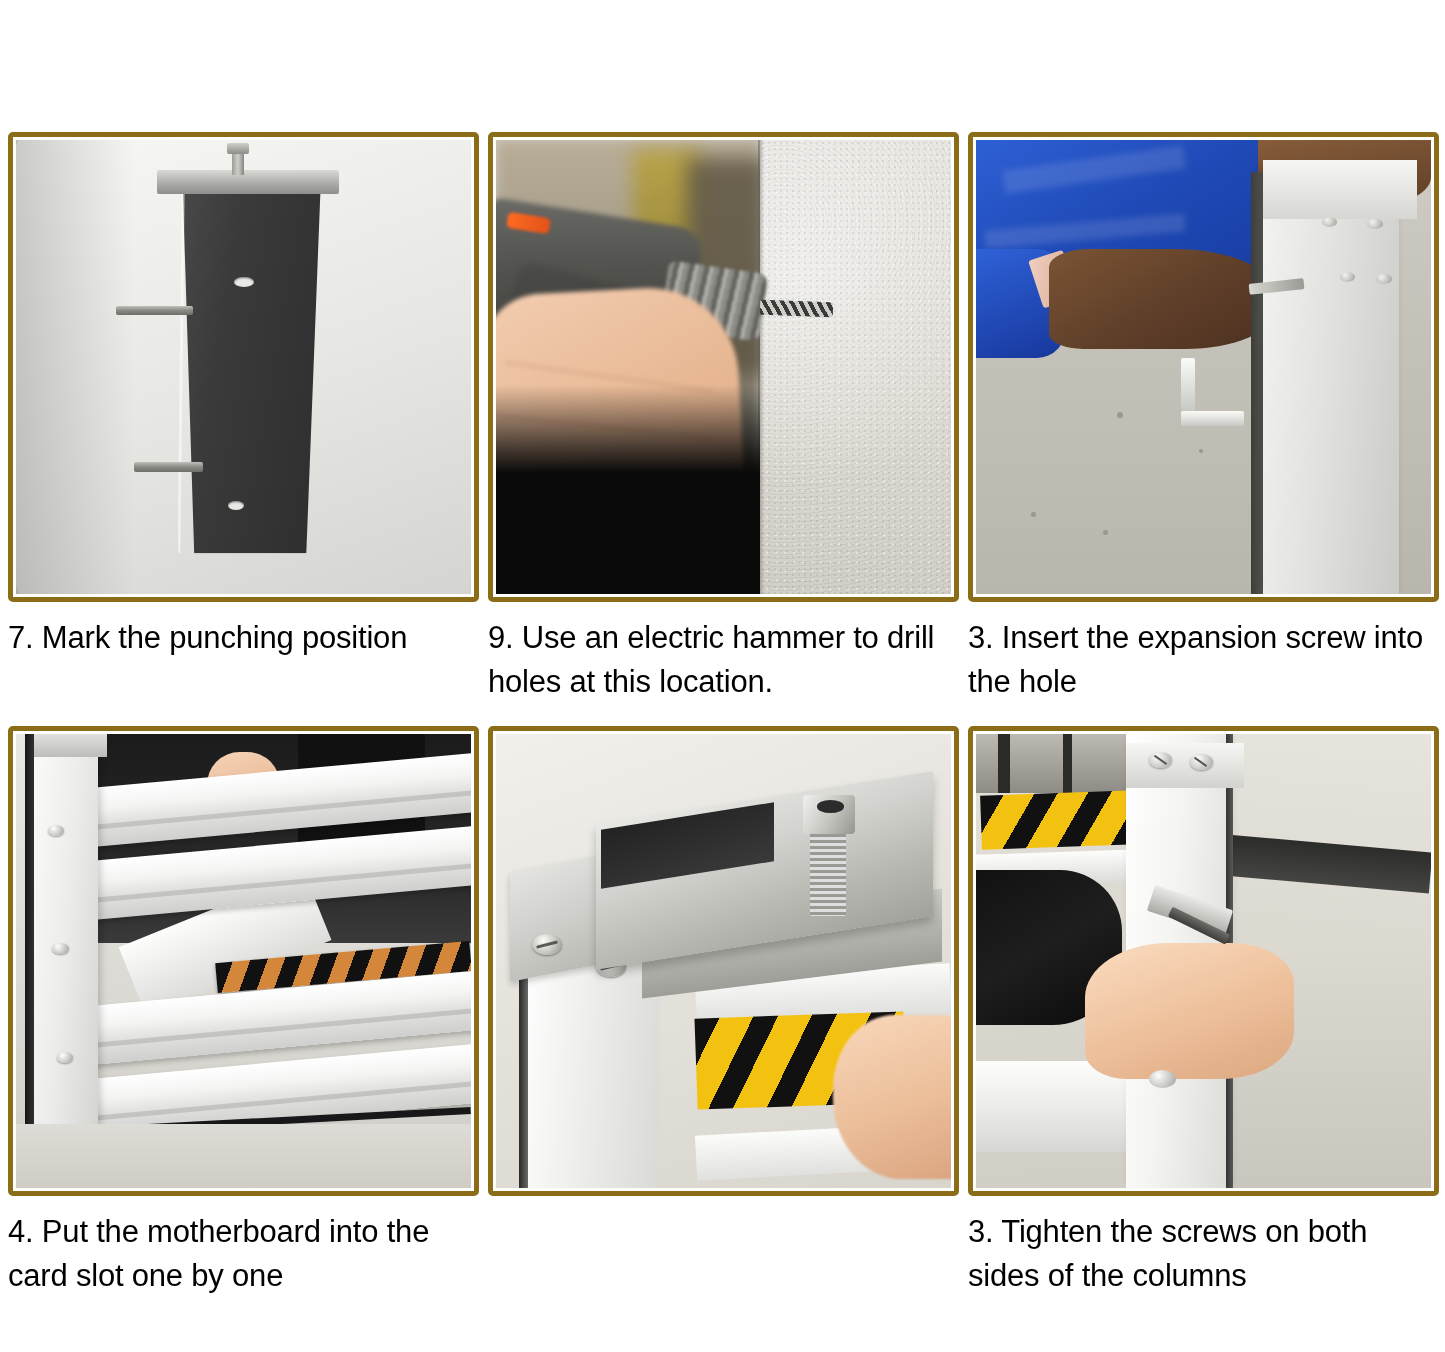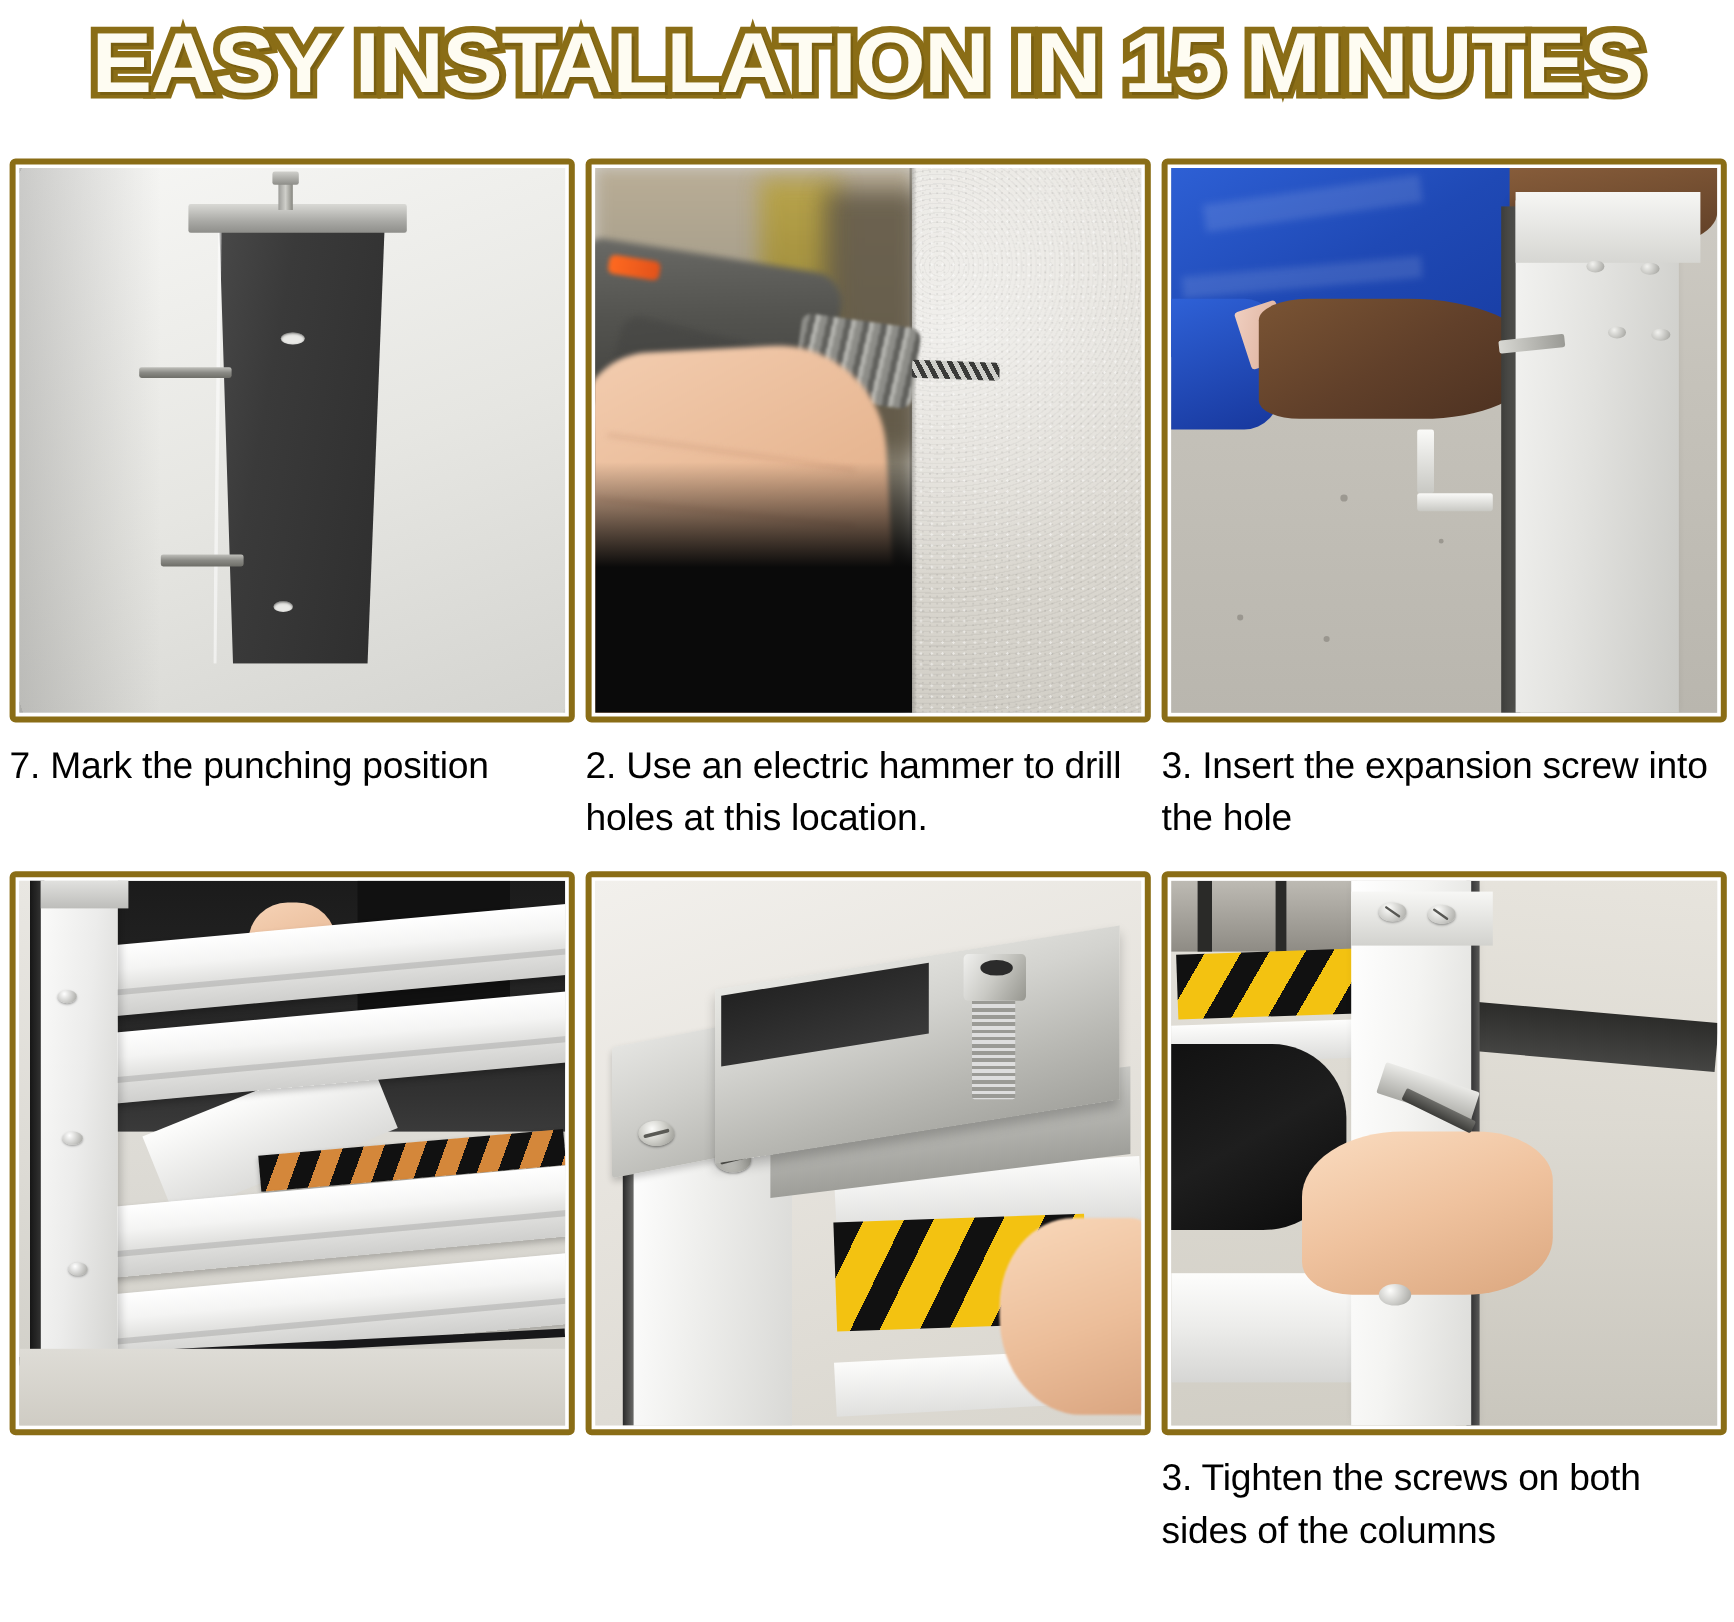--- a/index.html
+++ b/index.html
@@ -533,23 +533,20 @@
     position:absolute; background:#2a2a28;
   }
   .p6 .topmachine .t1 { left: 14%; top: 0; width: 8%; height: 100%; }
   .p6 .topmachine .t2 { left: 56%; top: 0; width: 6%; height: 100%; }
 </style>
 </head>
 <body>
 
 <div class="page">
 
-  <div class="title-bar">
-    <div class="headline">EASY INSTALLATION IN 15 MINUTES</div>
-  </div>
 
   <div class="grid">
 
     <div class="cell">
       <div class="frame">
         <div class="photo p1">
           <div class="cloth"></div>
           <div class="shadowL"></div>
           <div class="post"></div>
           <div class="edgehi"></div>
@@ -579,21 +576,21 @@
           <div class="chuck"></div>
           <div class="bit"></div>
           <div class="hand"></div>
           <div class="finger f1"></div>
           <div class="finger f2"></div>
           <div class="finger f3"></div>
           <div class="finger f4"></div>
           <div class="darkbot"></div>
         </div>
       </div>
-      <div class="caption">2. Use an electric hammer to drill holes at this location.</div>
+      <div class="caption">9. Use an electric hammer to drill holes at this location.</div>
     </div>
 
     <div class="cell">
       <div class="frame">
         <div class="photo p3">
           <div class="floor"></div>
           <div class="speck" style="left:31%;top:60%;width:1.4%;height:1.2%;"></div>
           <div class="speck" style="left:12%;top:82%;width:1.2%;height:1%;"></div>
           <div class="speck" style="left:49%;top:68%;width:1%;height:0.9%;"></div>
           <div class="speck" style="left:28%;top:86%;width:1.1%;height:1%;"></div>
@@ -637,20 +634,21 @@
           <div class="postLdark"></div>
           <div class="postL"></div>
           <div class="postLcap"></div>
           <div class="bolt" style="left:7%;top:20%;"></div>
           <div class="bolt" style="left:8%;top:46%;"></div>
           <div class="bolt" style="left:9%;top:70%;"></div>
           <div class="groundline"></div>
           <div class="ground"></div>
         </div>
       </div>
+      <div class="caption">4. Put the motherboard into the card slot one by one</div>
     </div>
 
     <div class="cell row2">
       <div class="frame">
         <div class="photo p5">
           <div class="bg"></div>
           <div class="colFace"></div>
           <div class="colEdge"></div>
           <div class="railWhite"></div>
           <div class="hazard5"></div>

